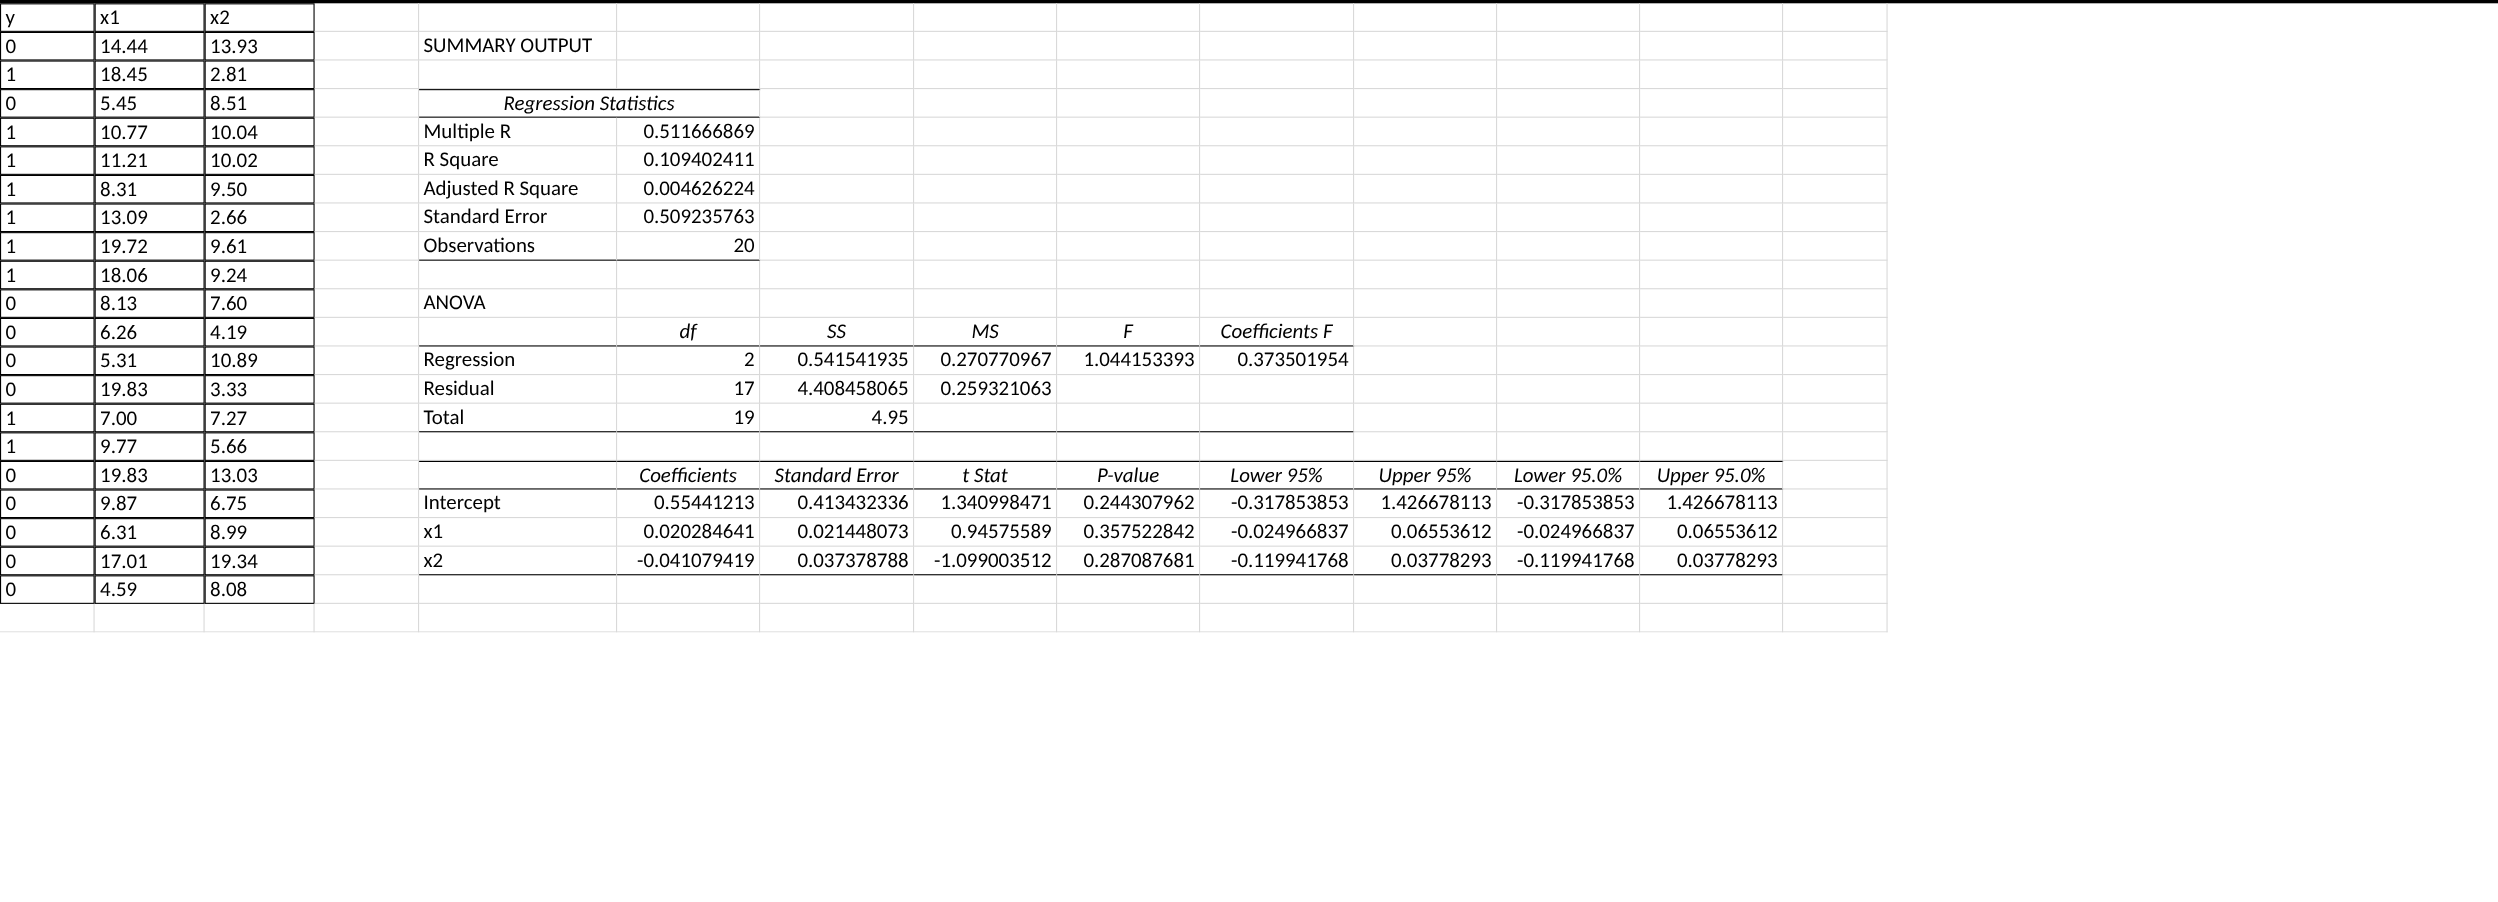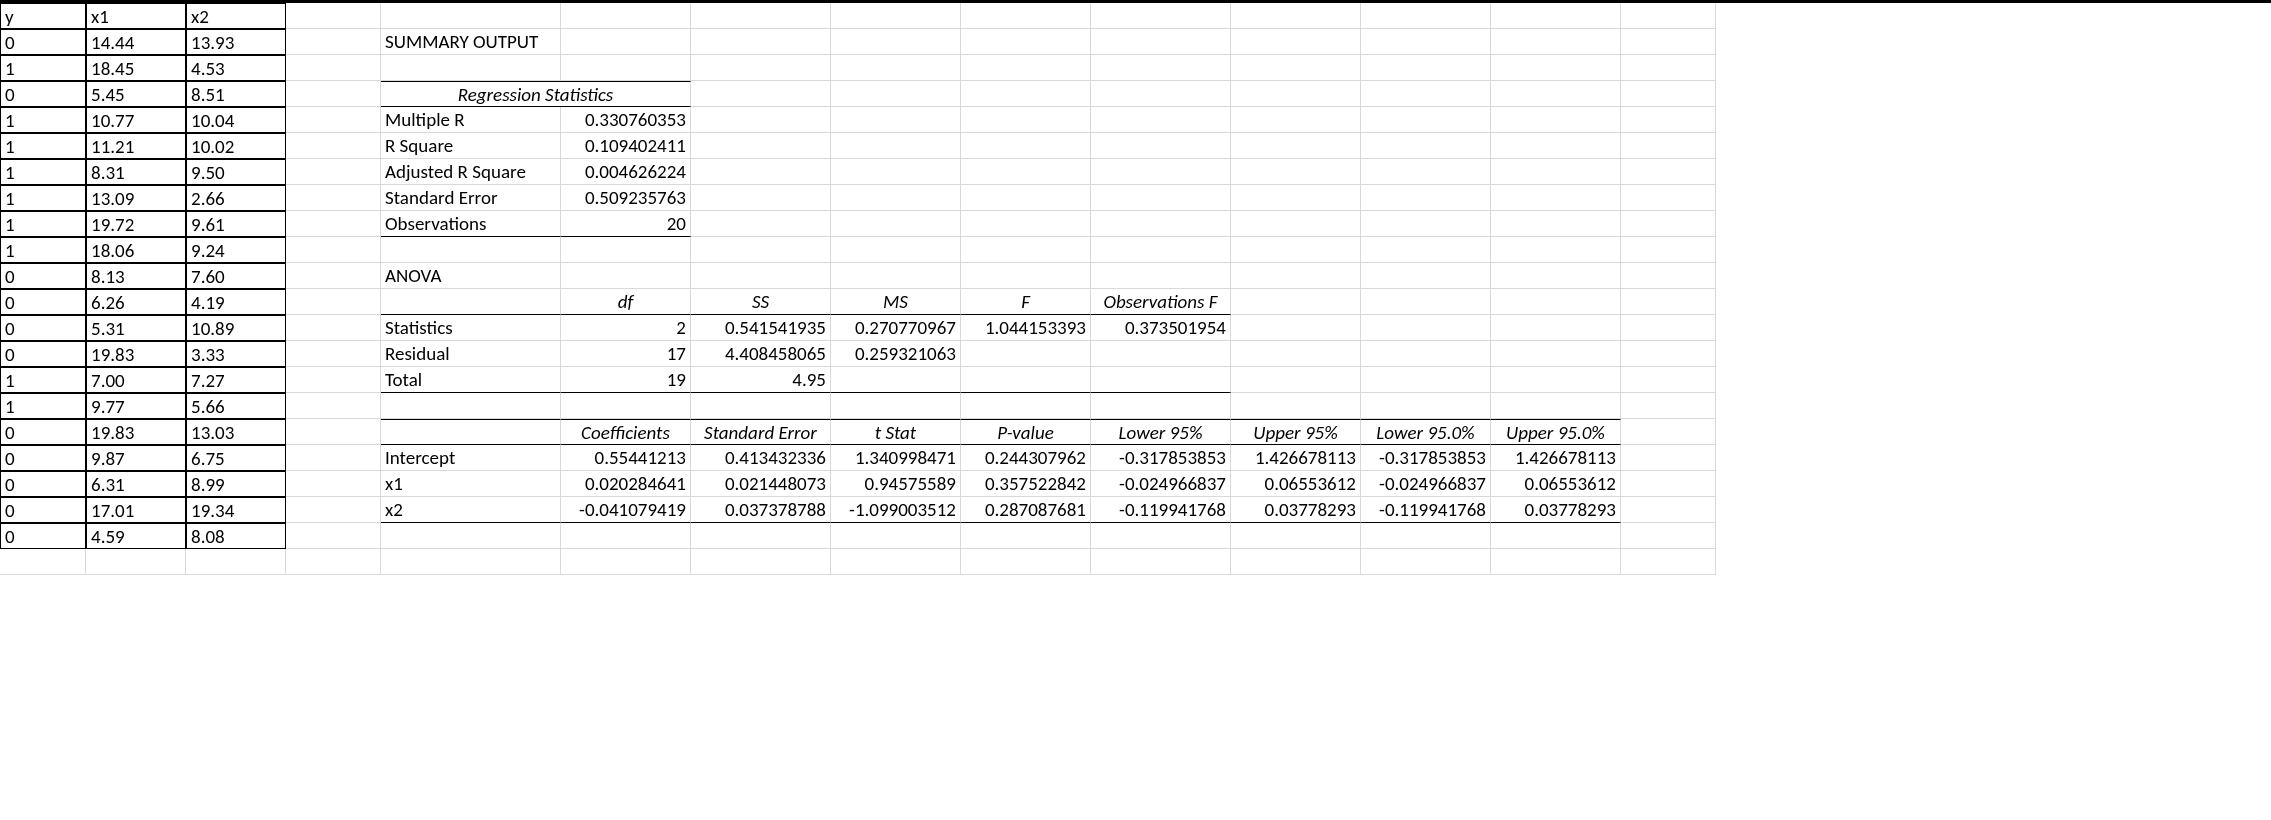--- a/index.html
+++ b/index.html
@@ -63,21 +63,21 @@
     <div class="cell"></div>
     <div class="cell"></div>
     <div class="cell"></div>
     <div class="cell"></div>
     <div class="cell"></div>
     <div class="cell"></div>
     <div class="cell"></div>
     <div class="cell"></div>
     <div class="cell dt">1</div>
     <div class="cell dt">18.45</div>
-    <div class="cell dt">4.53</div>
+    <div class="cell dt">2.81</div>
     <div class="cell"></div>
     <div class="cell"></div>
     <div class="cell"></div>
     <div class="cell"></div>
     <div class="cell"></div>
     <div class="cell"></div>
     <div class="cell"></div>
     <div class="cell"></div>
     <div class="cell"></div>
     <div class="cell"></div>
@@ -93,21 +93,21 @@
     <div class="cell"></div>
     <div class="cell"></div>
     <div class="cell"></div>
     <div class="cell"></div>
     <div class="cell"></div>
     <div class="cell dt">1</div>
     <div class="cell dt">10.77</div>
     <div class="cell dt">10.04</div>
     <div class="cell"></div>
     <div class="cell">Multiple R</div>
-    <div class="cell num">0.330760353</div>
+    <div class="cell num">0.511666869</div>
     <div class="cell"></div>
     <div class="cell"></div>
     <div class="cell"></div>
     <div class="cell"></div>
     <div class="cell"></div>
     <div class="cell"></div>
     <div class="cell"></div>
     <div class="cell"></div>
     <div class="cell dt">1</div>
     <div class="cell dt">11.21</div>
@@ -195,30 +195,30 @@
     <div class="cell"></div>
     <div class="cell dt">0</div>
     <div class="cell dt">6.26</div>
     <div class="cell dt">4.19</div>
     <div class="cell"></div>
     <div class="cell italic center rule-bot"></div>
     <div class="cell italic center rule-bot">df</div>
     <div class="cell italic center rule-bot">SS</div>
     <div class="cell italic center rule-bot">MS</div>
     <div class="cell italic center rule-bot">F</div>
-    <div class="cell italic center rule-bot">Observations F</div>
+    <div class="cell italic center rule-bot">Coefficients F</div>
     <div class="cell"></div>
     <div class="cell"></div>
     <div class="cell"></div>
     <div class="cell"></div>
     <div class="cell dt">0</div>
     <div class="cell dt">5.31</div>
     <div class="cell dt">10.89</div>
     <div class="cell"></div>
-    <div class="cell">Statistics</div>
+    <div class="cell">Regression</div>
     <div class="cell num">2</div>
     <div class="cell num">0.541541935</div>
     <div class="cell num">0.270770967</div>
     <div class="cell num">1.044153393</div>
     <div class="cell num">0.373501954</div>
     <div class="cell"></div>
     <div class="cell"></div>
     <div class="cell"></div>
     <div class="cell"></div>
     <div class="cell dt">0</div>

